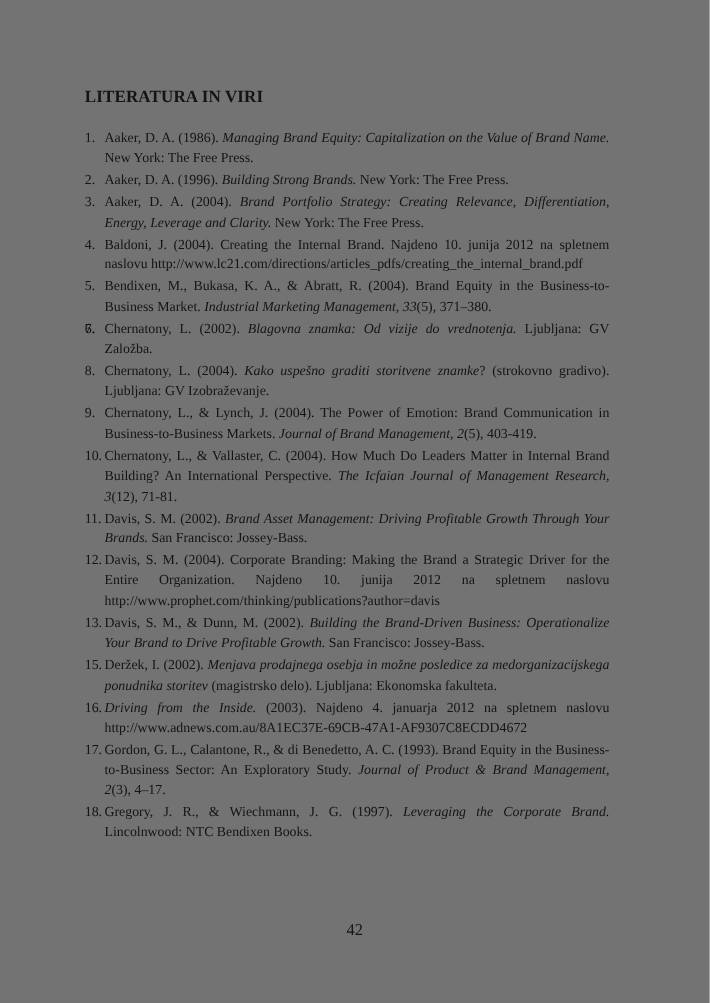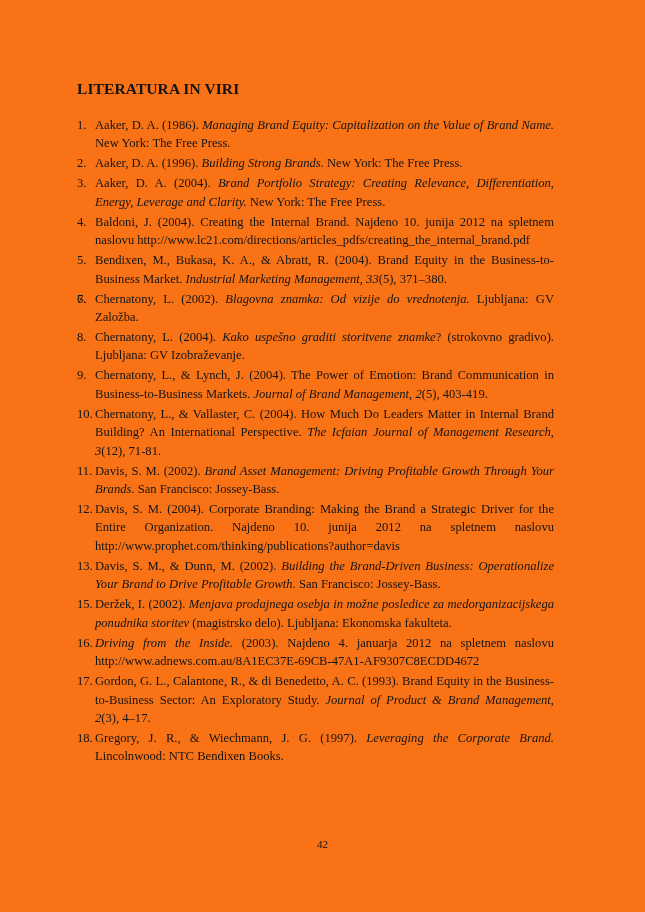--- a/index.html
+++ b/index.html
@@ -12,21 +12,21 @@
       height: 912px;
       position: relative;
       overflow: hidden;
       font-family: "Liberation Serif", "DejaVu Serif", serif;
       color: #141414;
     }
     .page {
       position: absolute;
       left: 0; top: 0;
       width: 645px; height: 912px;
-      background: #f97316;
+      background: #737373;
     }
     .heading {
       position: absolute;
       left: 77px;
       top: 80px;
       font-family: "Liberation Serif", serif;
       font-weight: bold;
       font-size: 15.5px;
       letter-spacing: 0.1px;
       margin: 0;
@@ -55,21 +55,21 @@
       top: 0;
       width: 18px;
     }
     .ref i { }
     .page-number {
       position: absolute;
       left: 0;
       width: 645px;
       top: 838px;
       text-align: center;
-      font-size: 11px;
+      font-size: 15px;
     }
   </style>
 </head>
 <body>
 
 <div class="page">
   <h1 class="heading">LITERATURA IN VIRI</h1>
 
   <ol class="refs">
     <li class="ref"><span class="num">1.</span><span>Aaker, D. A. (1986). </span><i>Managing Brand Equity: Capitalization on the Value of Brand Name.</i><span> New York: The Free Press.</span></li>

